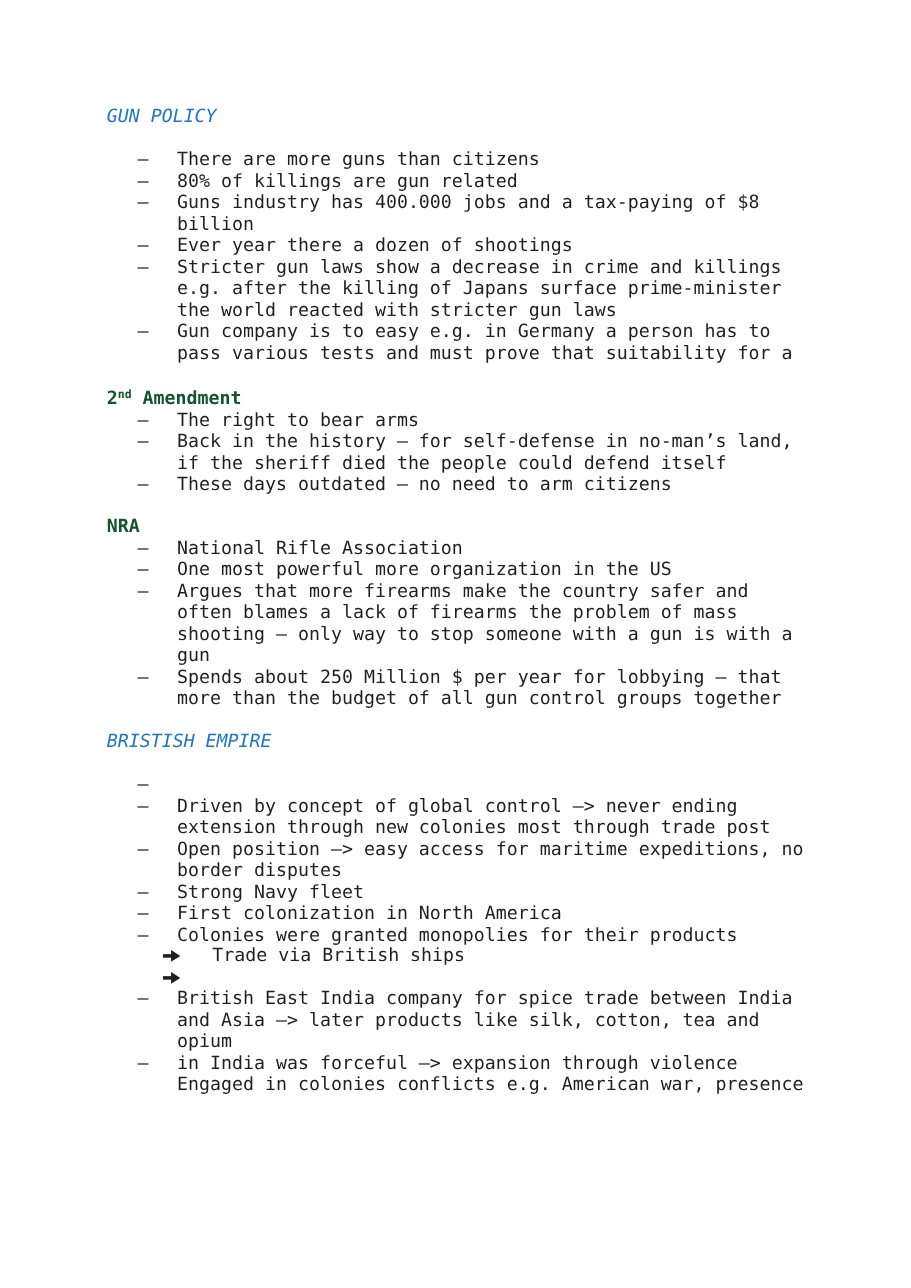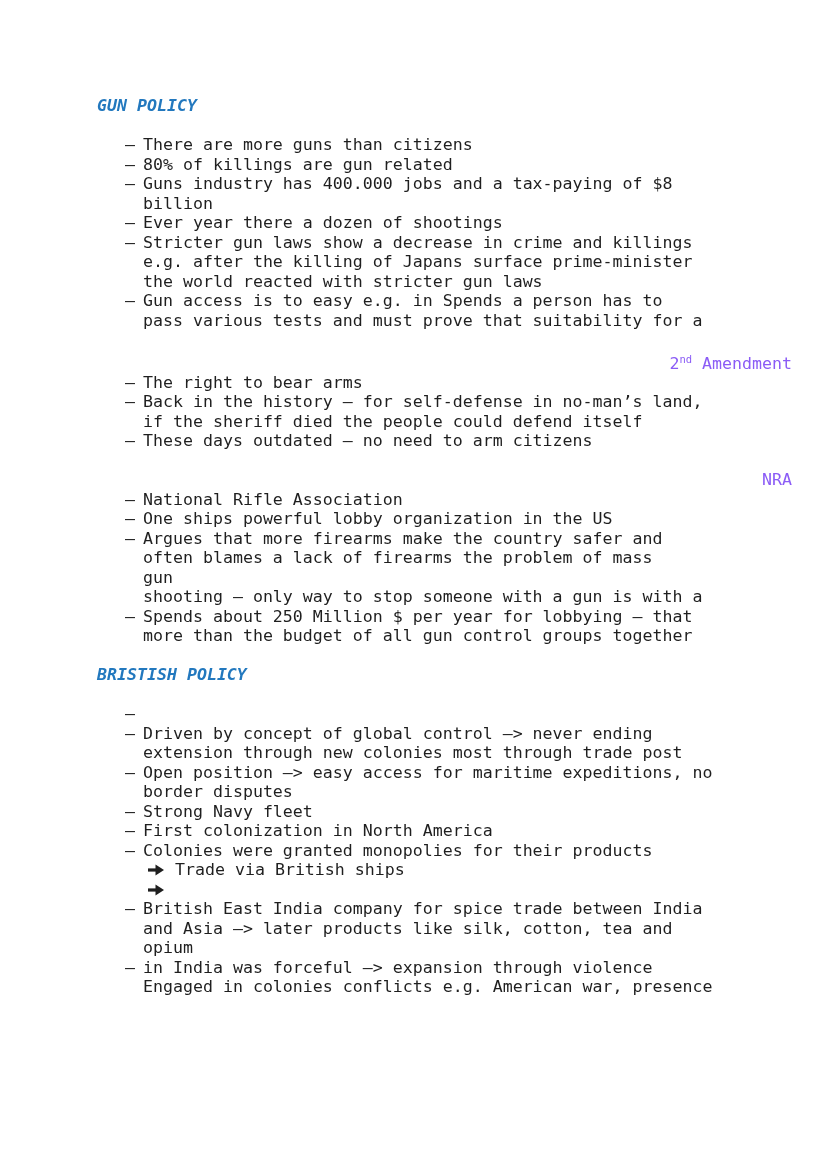--- a/index.html
+++ b/index.html
@@ -22,45 +22,44 @@
     position: absolute;
     left: 97px;
     top: 96px;
     right: 36px;
   }
   .section { margin-top: 19.5px; }
   .section:first-child { margin-top: 0; }
   .h-blue {
     color: #2278be;
     font-style: italic;
+    font-weight: normal;
+    margin: 0 0 19.5px 0;
+  }
+  .h-bold {
+    color: #14532d;
     font-weight: bold;
-    margin: 0 0 19.5px 0;
-  }
-  .h-bold {
-    color: #8b5cf6;
-    font-weight: normal;
     margin: 0;
-    text-align: right;
   }
   .sup {
     font-size: 10.5px;
     vertical-align: 5.5px;
   }
   .item { display: flex; align-items: flex-start; }
   .item .marker {
     flex: none;
     width: 18px;
     margin-left: 28px;
   }
   .item.l2 .marker {
     margin-left: 51px;
     width: 27px;
   }
   .lines { flex: 1; min-width: 0; }
-  .line { white-space: pre; }
+  .line { white-space: pre; margin-left: 18px; }
   .arrow-svg {
     display: inline-block;
     width: 16px;
     height: 12px;
     margin-top: 3.5px;
     vertical-align: -1px;
   }
 </style>
 </head>
 <body>
@@ -98,21 +97,21 @@
           <span class="marker">–</span>
           <div class="lines">
             <div class="line">Stricter gun laws show a decrease in crime and killings</div>
             <div class="line">e.g. after the killing of Japans surface prime-minister</div>
             <div class="line">the world reacted with stricter gun laws</div>
           </div>
         </div>
         <div class="item">
           <span class="marker">–</span>
           <div class="lines">
-            <div class="line">Gun access is to easy e.g. in Spends a person has to</div>
+            <div class="line">Gun company is to easy e.g. in Germany a person has to</div>
             <div class="line">pass various tests and must prove that suitability for a</div>
           </div>
         </div>
       </div>
       <div class="section">
         <div class="h-bold"><span>2</span><span class="sup">nd</span><span> Amendment</span></div>
         <div class="item">
           <span class="marker">–</span>
           <div class="lines">
             <div class="line">The right to bear arms</div>
@@ -136,42 +135,42 @@
         <div class="h-bold"><span>NRA</span></div>
         <div class="item">
           <span class="marker">–</span>
           <div class="lines">
             <div class="line">National Rifle Association</div>
           </div>
         </div>
         <div class="item">
           <span class="marker">–</span>
           <div class="lines">
-            <div class="line">One ships powerful lobby organization in the US</div>
+            <div class="line">One most powerful more organization in the US</div>
           </div>
         </div>
         <div class="item">
           <span class="marker">–</span>
           <div class="lines">
             <div class="line">Argues that more firearms make the country safer and</div>
             <div class="line">often blames a lack of firearms the problem of mass</div>
+            <div class="line">shooting – only way to stop someone with a gun is with a</div>
             <div class="line">gun</div>
-            <div class="line">shooting – only way to stop someone with a gun is with a</div>
           </div>
         </div>
         <div class="item">
           <span class="marker">–</span>
           <div class="lines">
             <div class="line">Spends about 250 Million $ per year for lobbying – that</div>
             <div class="line">more than the budget of all gun control groups together</div>
           </div>
         </div>
       </div>
       <div class="section">
-        <div class="h-blue"><span>BRISTISH POLICY</span></div>
+        <div class="h-blue"><span>BRISTISH EMPIRE</span></div>
         <div class="item">
           <span class="marker">–</span>
           <div class="lines">
           </div>
         </div>
         <div class="item">
           <span class="marker">–</span>
           <div class="lines">
             <div class="line">Driven by concept of global control –&gt; never ending</div>
             <div class="line">extension through new colonies most through trade post</div>

